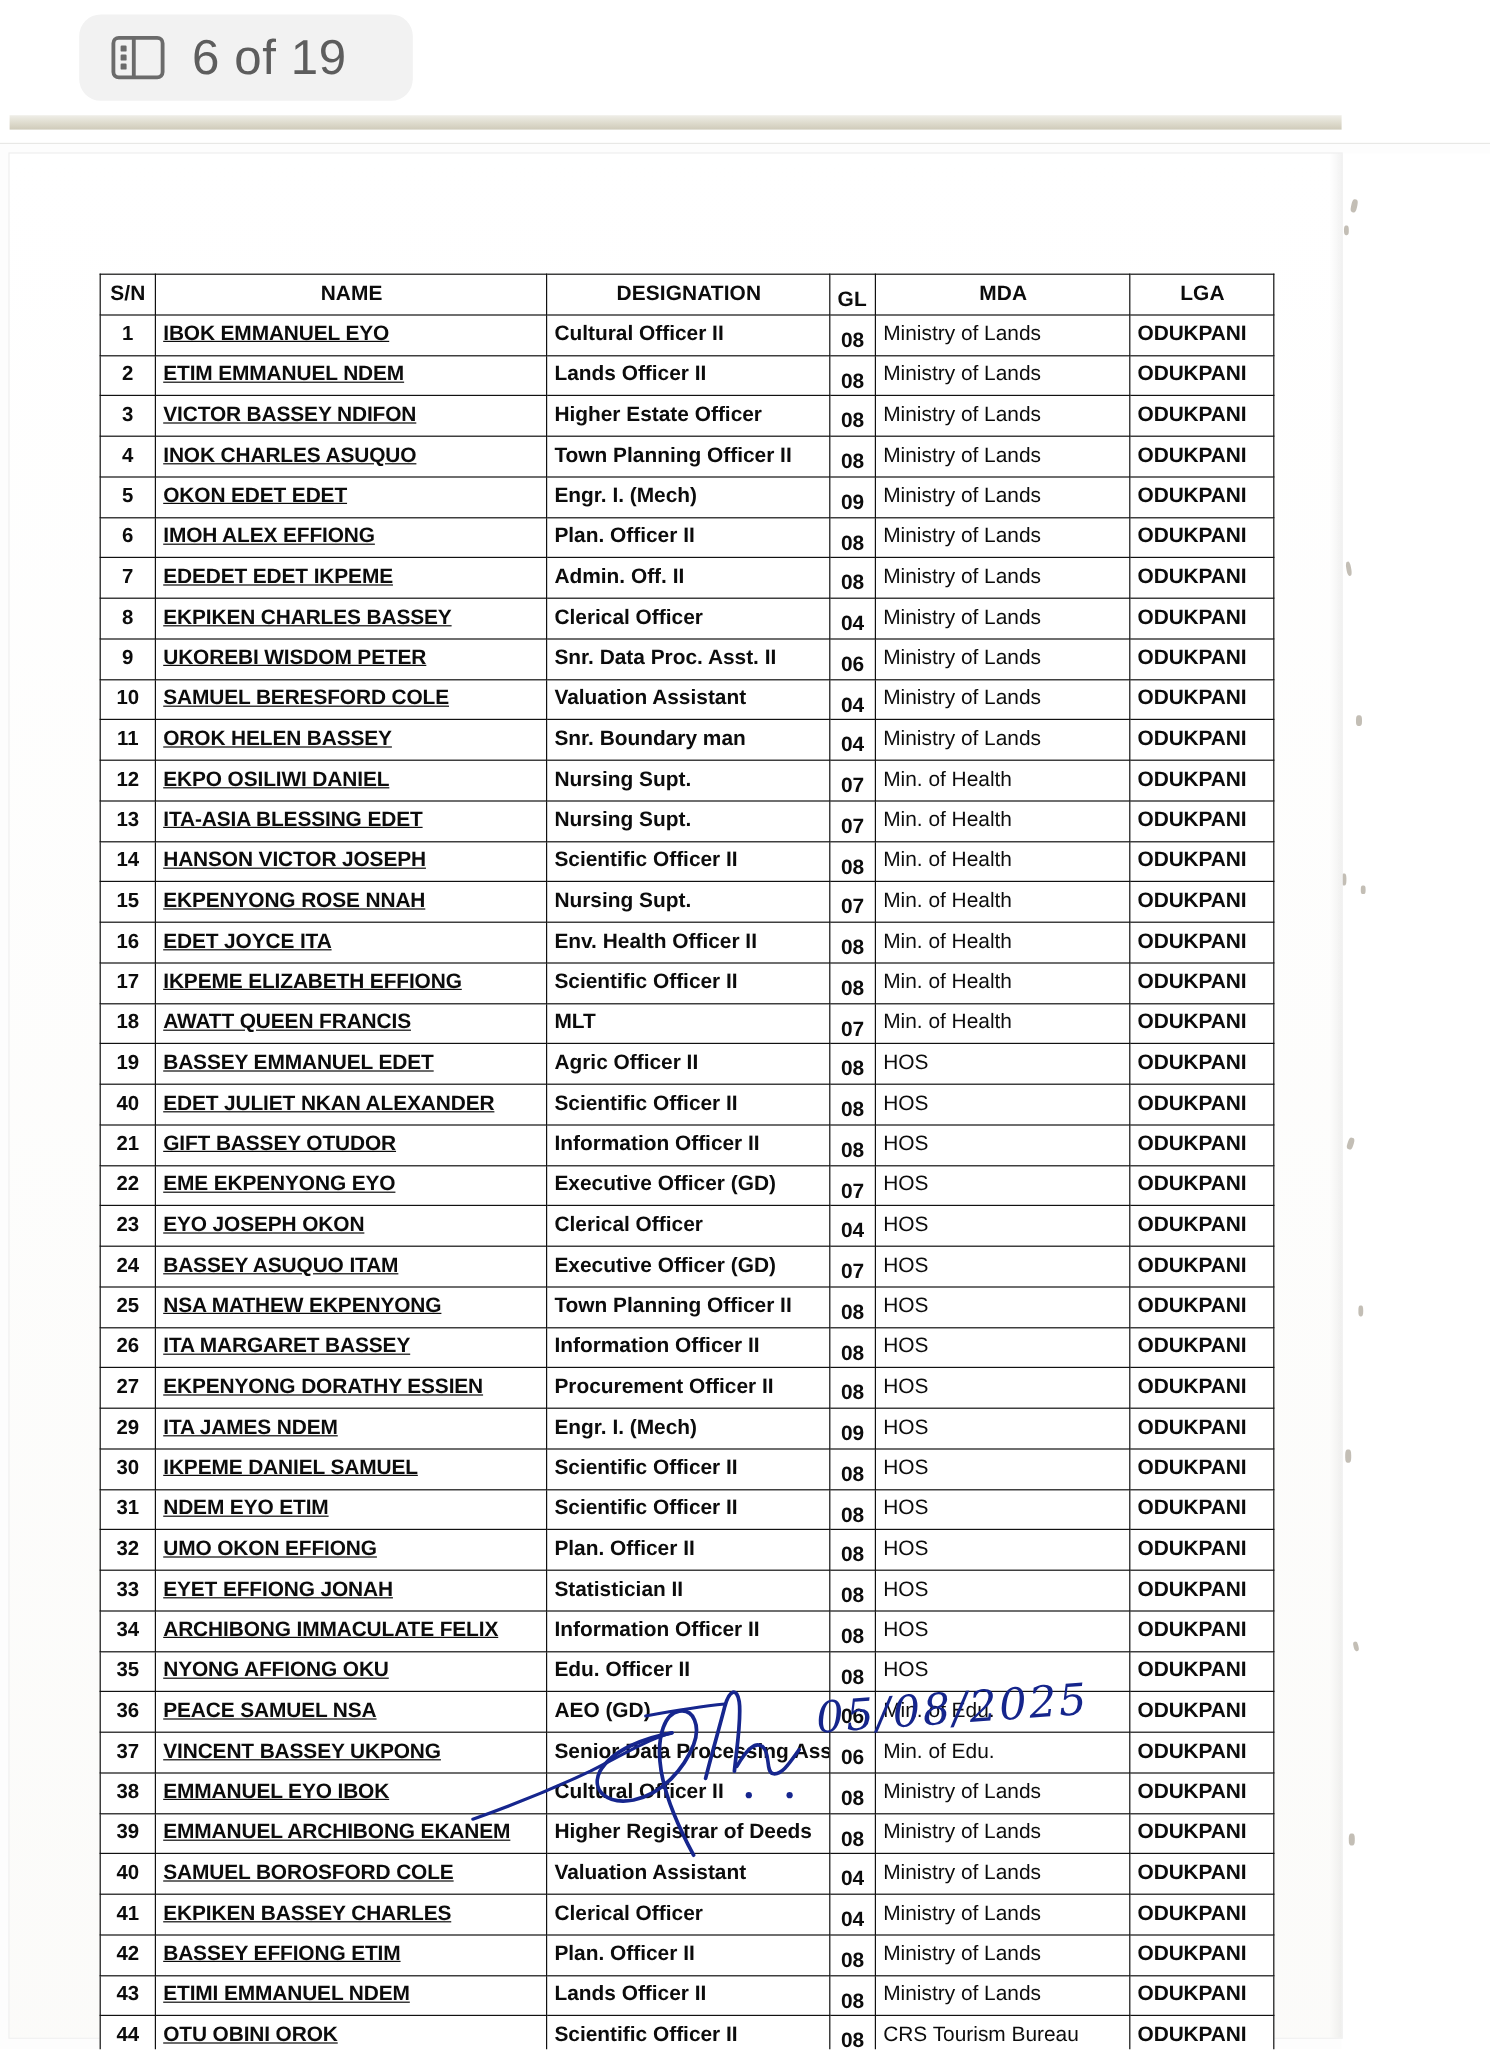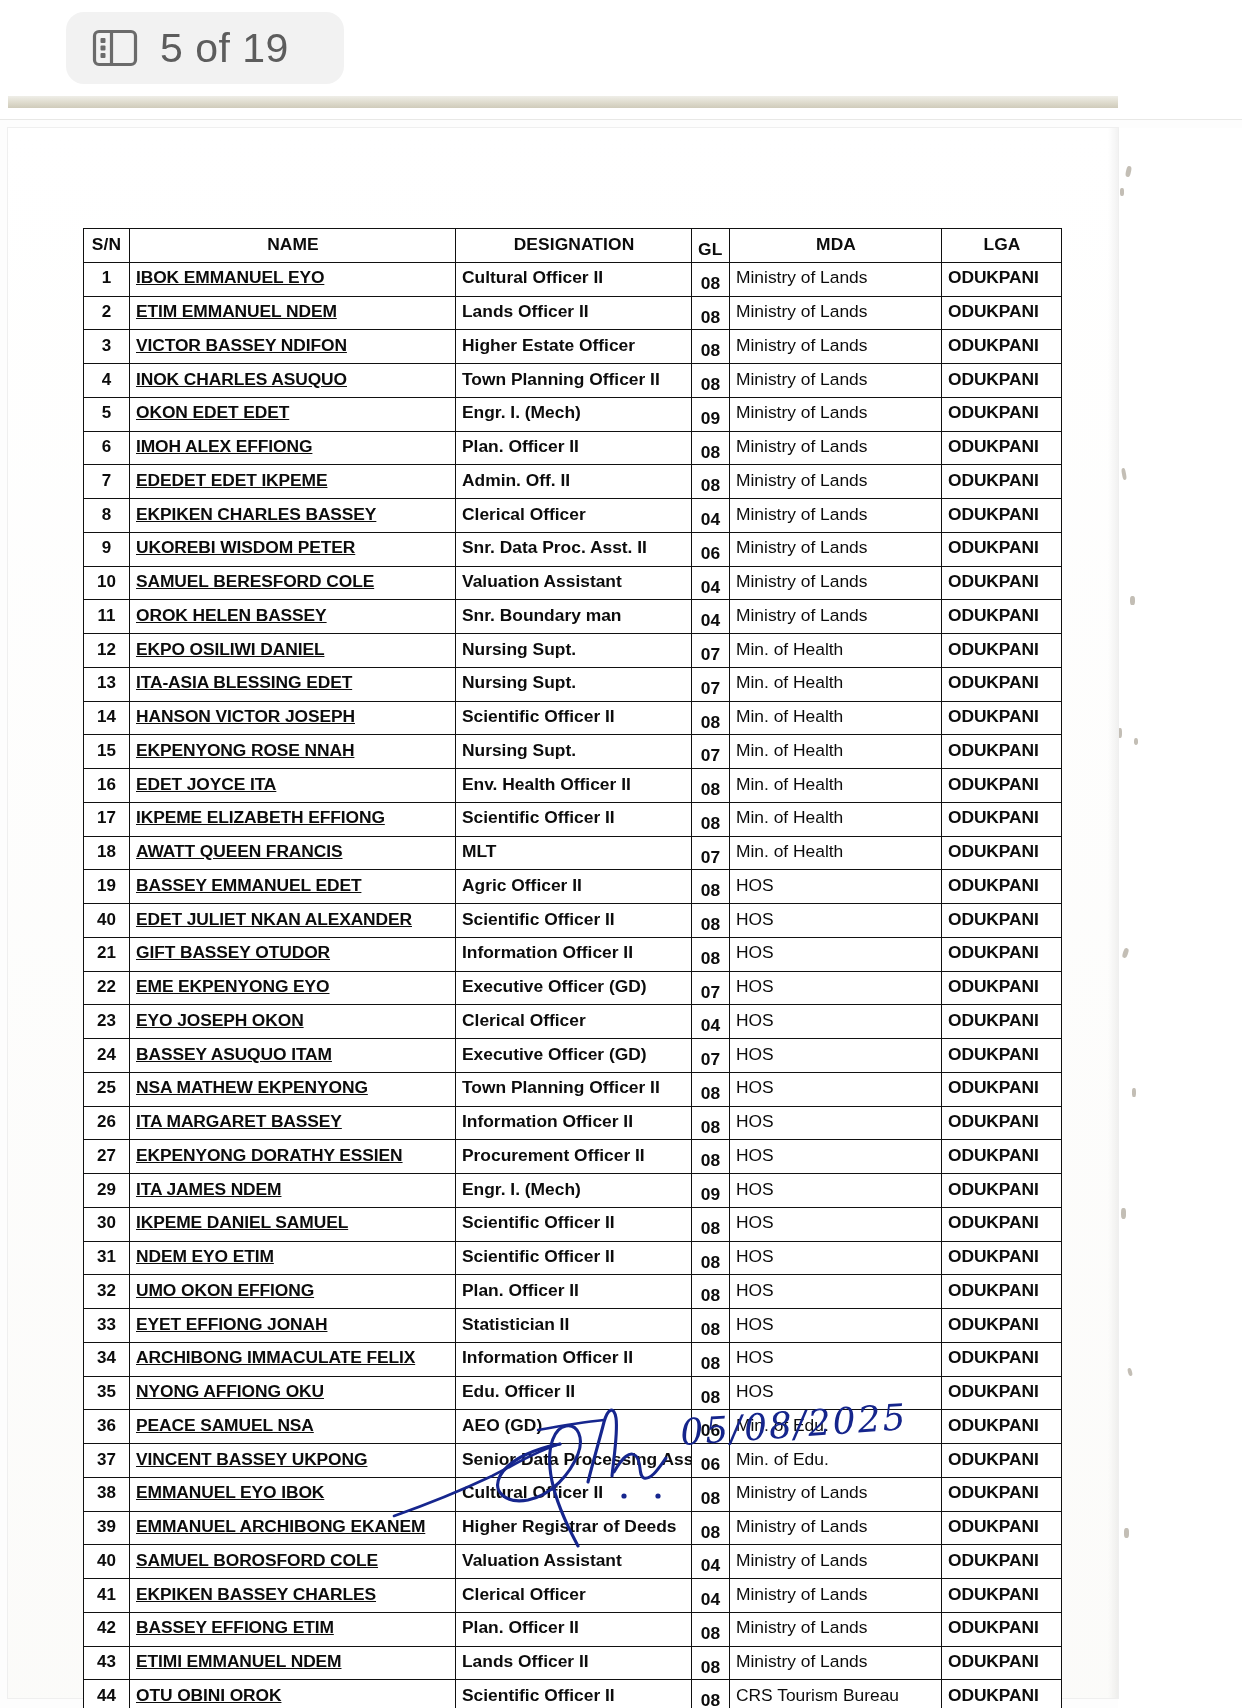--- a/index.html
+++ b/index.html
@@ -192,21 +192,21 @@
     <div class="scan-edge-top"></div>
 
     <div class="page-pill">
       <svg class="pill-icon" viewBox="0 0 46 40">
         <rect x="2.5" y="3.5" width="41" height="33" rx="4.5" ry="4.5" fill="none" stroke="#6b6b6b" stroke-width="3.2"></rect>
         <line x1="19.5" y1="4" x2="19.5" y2="36" stroke="#6b6b6b" stroke-width="3.2"></line>
         <rect x="8.5" y="10" width="5" height="5" rx="1" fill="#6b6b6b"></rect>
         <rect x="8.5" y="17.5" width="5" height="5" rx="1" fill="#6b6b6b"></rect>
         <rect x="8.5" y="25" width="5" height="5" rx="1" fill="#6b6b6b"></rect>
       </svg>
-      <span class="pill-label">5 of 19</span>
+      <span class="pill-label">6 of 19</span>
     </div>
   </div>
 
   <div class="gutter">
     <div class="speck" style="left:8px;  top:38px;  width:5px;  height:11px; transform:rotate(12deg);"></div>
     <div class="speck" style="left:2px;  top:60px;  width:4px;  height:8px;"></div>
     <div class="speck" style="left:4px;  top:340px; width:4px;  height:12px; transform:rotate(-10deg);"></div>
     <div class="speck" style="left:12px; top:468px; width:5px;  height:9px;"></div>
     <div class="speck" style="left:0px;  top:600px; width:4px;  height:10px;"></div>
     <div class="speck" style="left:16px; top:610px; width:4px;  height:7px;"></div>

